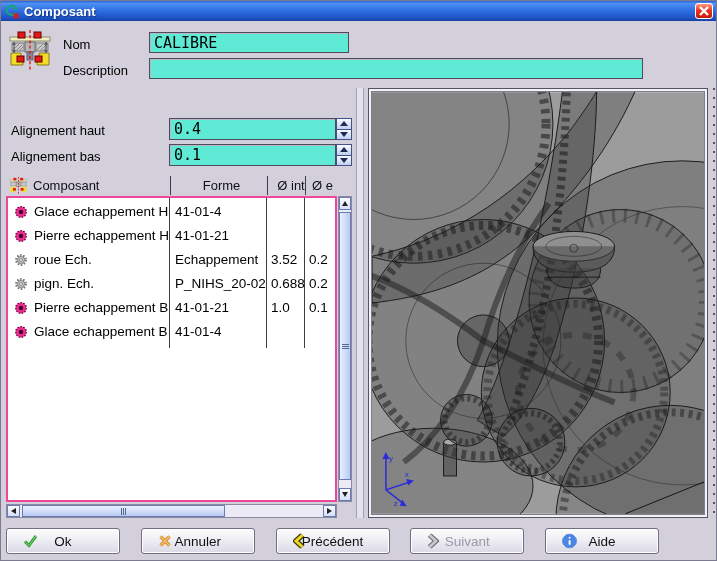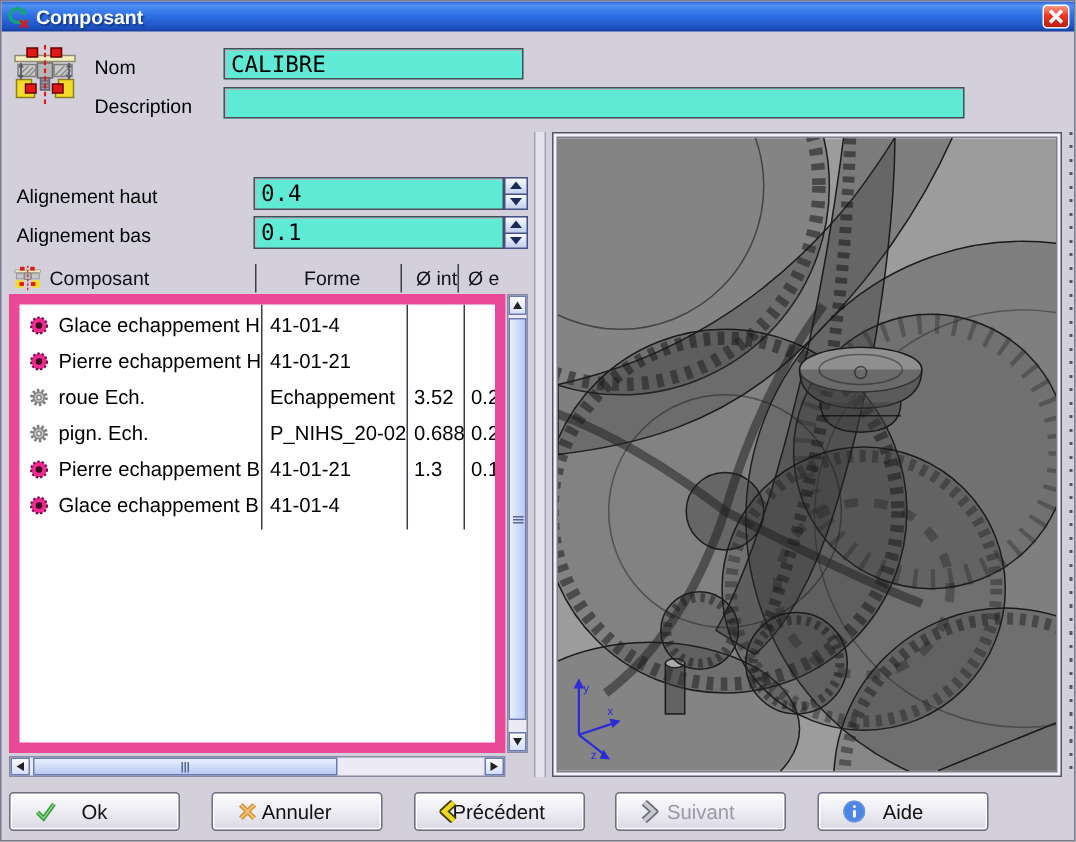--- a/index.html
+++ b/index.html
@@ -41,21 +41,21 @@
   
   .tbl-header { position:absolute; left:5px; top:175px; width:331px; height:20px; font-size:13px; color:#101018; }
   .tbl-header .hicon { position:absolute; left:3px; top:1px; }
   .h-comp { position:absolute; left:27px; top:2px;text-align:right; }
   .h-forme { position:absolute; left:168px; width:95px; top:2px; text-align:center; }
   .h-dint  { position:absolute; left:266px; width:38px; top:2px; text-align:center; }
   .h-dext  { position:absolute; left:306px; top:2px; }
   .hsep { position:absolute; top:0; width:1px; height:19px; background:#3c3c4e; }
   .tbl-body {
     position:absolute; left:5px; top:195px; width:331px; height:306px;
-    background:#fff; border:7px solid #ec4899; overflow:hidden;
+    background:#fff; border:2px solid #ec4899; overflow:hidden;
   }
   .bsep { position:absolute; top:0; width:1px; height:150px; background:#3c3c4e; }
   .trow { position:absolute; left:0; width:100%; height:24px; font-size:13.5px; color:#000; }
   .trow .ricon { position:absolute; left:6px; top:5px; }
   .c-comp { position:absolute; left:26px; top:4px; white-space:nowrap; }
   .c-forme { position:absolute; left:167px; top:4px; white-space:nowrap; }
   .c-dint { position:absolute; left:263px; top:4px; }
   .c-dext { position:absolute; left:301px; top:4px; }
   
   .vscroll { position:absolute; left:337px; top:195px; width:14px; height:306px; background:#eceaf4; border:1px solid #8a8aa2; }
@@ -237,21 +237,21 @@
     </div>
 
     <div class="trow" style="top:98px;">
       <svg class="ricon" width="14" height="14" viewBox="0 0 14 14">
         <circle cx="7" cy="7" r="5.2" fill="#ee2a92" stroke="#70093f" stroke-width="1.6" stroke-dasharray="1.6 1.3"></circle>
         <circle cx="7" cy="7" r="4.6" fill="#ee2a92"></circle>
           <circle cx="7" cy="7" r="2.2" fill="#38091f"></circle>
       </svg>
       <span class="c-comp">Pierre echappement B</span>
       <span class="c-forme">41-01-21</span>
-      <span class="c-dint">1.3</span>
+      <span class="c-dint">1.0</span>
       <span class="c-dext">0.1</span>
     </div>
 
     <div class="trow" style="top:122px;">
       <svg class="ricon" width="14" height="14" viewBox="0 0 14 14">
         <circle cx="7" cy="7" r="5.2" fill="#ee2a92" stroke="#70093f" stroke-width="1.6" stroke-dasharray="1.6 1.3"></circle>
         <circle cx="7" cy="7" r="4.6" fill="#ee2a92"></circle>
           <circle cx="7" cy="7" r="2.2" fill="#38091f"></circle>
       </svg>
       <span class="c-comp">Glace echappement B</span>

